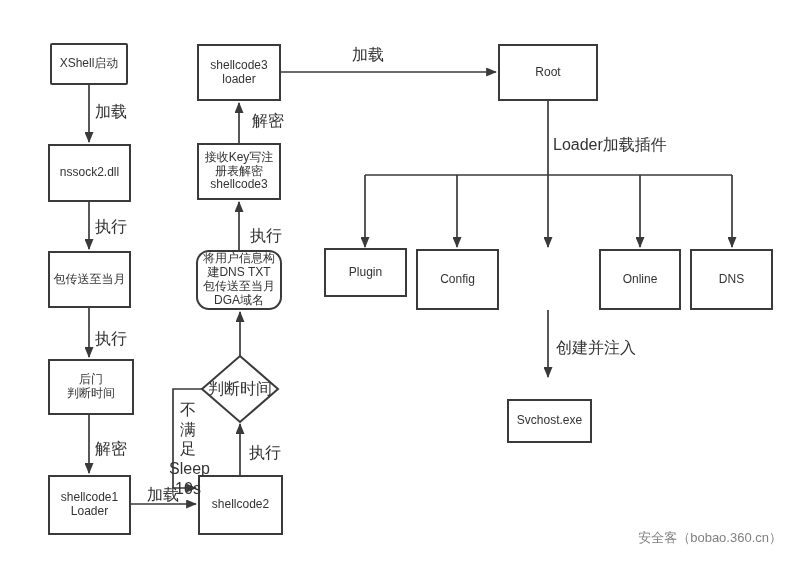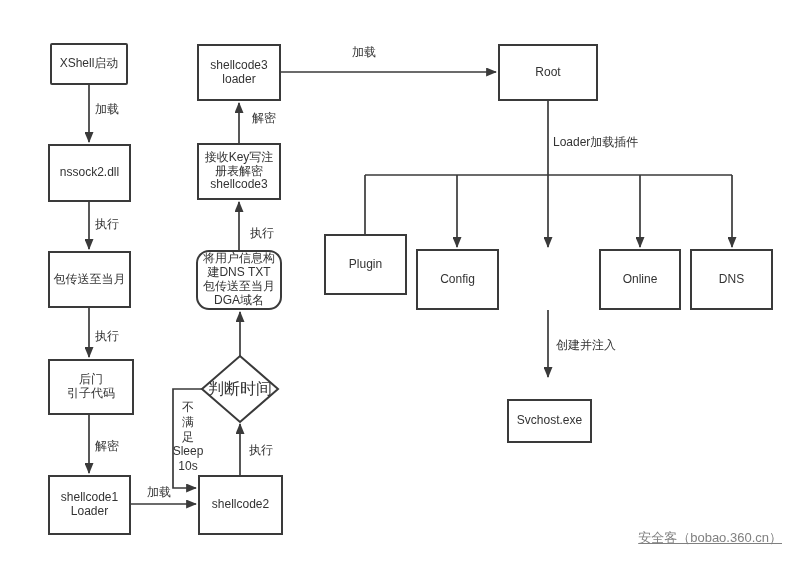--- a/index.html
+++ b/index.html
@@ -21,26 +21,26 @@
     text-align:center;font-size:12px;line-height:1.15;white-space:pre-line;
     z-index:2;
   }
   .node.pill{border-radius:2px;}
   .node.rounded{border-radius:13px;}
   .dlabel{
     position:absolute;display:flex;align-items:center;justify-content:center;
     text-align:center;font-size:16px;z-index:3;white-space:pre-line;
   }
   .elabel{
-    position:absolute;font-size:12px;line-height:1.2;color:var(--text);
+    position:absolute;font-size:16px;line-height:1.2;color:var(--text);
     white-space:pre-line;z-index:3;
   }
   .elabel.vertical{width:38px;text-align:center;line-height:1.23;}
   .watermark{
-    position:absolute;font-size:13px;color:var(--watermark);z-index:3;text-decoration:underline;
+    position:absolute;font-size:13px;color:var(--watermark);z-index:3;
   }
 </style>
 </head>
 <body>
 
 <div id="canvas">
 
   <svg id="edges" width="800" height="561" viewBox="0 0 800 561">
     <defs>
       <marker id="arrow" viewBox="0 0 12 10" refX="11" refY="5" markerWidth="11" markerHeight="9" markerUnits="userSpaceOnUse" orient="auto-start-reverse">
@@ -68,36 +68,36 @@
       <path d="M732,175 V247" marker-end="url(#arrow)"></path>
       <path d="M548,310 V377" marker-end="url(#arrow)"></path>
       <polygon points="202,389 240,356 278,389 240,422" fill="#ffffff" stroke-width="2"></polygon>
     </g>
   </svg>
 
   <div class="node pill" style="left:50px;top:43px;width:78px;height:42px">XShell启动</div>
   <div class="node" style="left:48px;top:144px;width:83px;height:58px">nssock2.dll</div>
   <div class="node" style="left:48px;top:251px;width:83px;height:57px">包传送至当月</div>
   <div class="node" style="left:48px;top:359px;width:86px;height:56px">后门
-引子代码</div>
+判断时间</div>
   <div class="node" style="left:48px;top:475px;width:83px;height:60px">shellcode1
 Loader</div>
   <div class="node" style="left:198px;top:475px;width:85px;height:60px">shellcode2</div>
   <div class="dlabel" style="left:203px;top:376px;width:74px;height:26px">判断时间</div>
   <div class="node rounded" style="left:196px;top:250px;width:86px;height:60px">将用户信息构
 建DNS TXT
 包传送至当月
 DGA域名</div>
   <div class="node" style="left:197px;top:143px;width:84px;height:57px">接收Key写注
 册表解密
 shellcode3</div>
   <div class="node" style="left:197px;top:44px;width:84px;height:57px">shellcode3
 loader</div>
   <div class="node" style="left:498px;top:44px;width:100px;height:57px">Root</div>
-  <div class="node" style="left:324px;top:234px;width:83px;height:61px">Plugin</div>
+  <div class="node" style="left:324px;top:248px;width:83px;height:49px">Plugin</div>
   <div class="node" style="left:416px;top:249px;width:83px;height:61px">Config</div>
   <div class="node" style="left:599px;top:249px;width:82px;height:61px">Online</div>
   <div class="node" style="left:690px;top:249px;width:83px;height:61px">DNS</div>
   <div class="node" style="left:507px;top:399px;width:85px;height:44px">Svchost.exe</div>
 
   <div class="elabel" style="left:95px;top:102px">加载</div>
   <div class="elabel" style="left:95px;top:217px">执行</div>
   <div class="elabel" style="left:95px;top:329px">执行</div>
   <div class="elabel" style="left:95px;top:439px">解密</div>
   <div class="elabel" style="left:147px;top:485px">加载</div>

